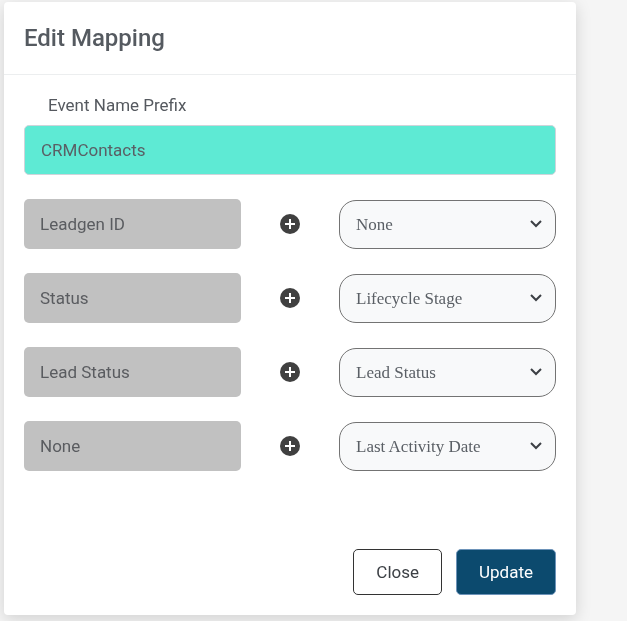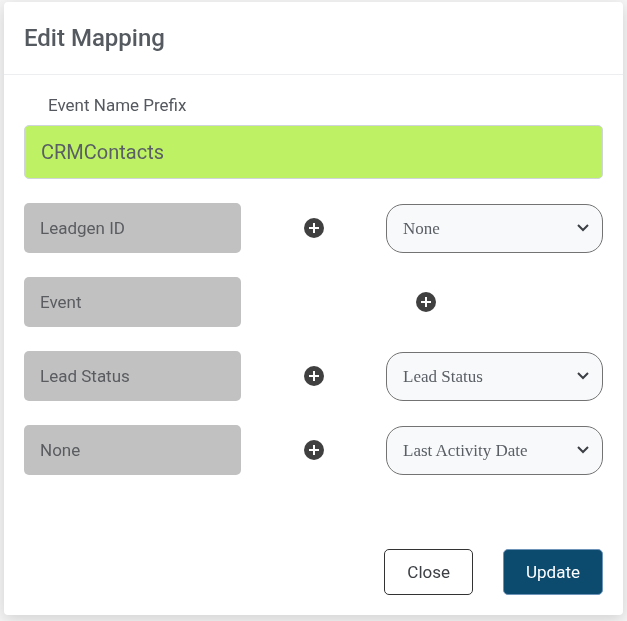--- a/index.html
+++ b/index.html
@@ -11,21 +11,21 @@
       font-family: -apple-system, BlinkMacSystemFont, "Segoe UI", Roboto, "Helvetica Neue", Arial, sans-serif;
       background: #f5f5f5;
       width: 627px;
       height: 621px;
       position: relative;
     }
     .modal {
       background: #fff;
       border-radius: 4px;
       box-shadow: 0 4px 16px rgba(0,0,0,0.15);
-      width: 619px;
+      width: 572px;
       height: 613px;
       position: absolute;
       top: 2px;
       left: 4px;
       display: flex;
       flex-direction: column;
     }
     .modal-header {
       padding: 22px 20px 22px 20px;
       border-bottom: 1px solid #eceeef;
@@ -45,23 +45,23 @@
       color: #55595f;
       margin-bottom: 10px;
       font-weight: 400;
       margin-left: 24px;
     }
     .text-input {
       width: 100%;
       padding: 14px 16px;
       border: 1px solid #ced4da;
       border-radius: 5px;
-      font-size: 20px;
+      font-size: 17px;
       color: #5a5f65;
-      background: #bef264;
+      background: #5eead4;
       font-family: inherit;
     }
     .mapping-rows {
       margin-top: 24px;
     }
     .mapping-row {
       display: flex;
       align-items: center;
       margin-bottom: 24px;
       gap: 8px;
@@ -135,21 +135,20 @@
       justify-content: flex-end;
       gap: 14px;
     }
     .btn {
       padding: 12px 22px;
       border-radius: 5px;
       font-size: 17px;
       font-family: inherit;
       cursor: pointer;
       border: 1px solid transparent;
-      margin-left: 16px;
     }
     .btn-close {
       background: #fff;
       color: #3c4045;
       border: 1px solid #333;
     }
     .btn-update {
       background: #0c4a6e;
       color: #fff;
       border: 1px solid #6d93b9;
@@ -184,25 +183,35 @@
           </select>
           <span class="chevron">
             <svg viewBox="0 0 12 8">
                 <path d="M1 1l5 5 5-5" fill="none" stroke="#3c3f44" stroke-width="2"></path>
               </svg>
           </span>
         </div>
       </div>
 
       <div class="mapping-row">
-        <div class="left-field">Event</div>
-        <div class="middle-spacer">
-          <span class="plus-icon">
-            <svg viewBox="0 0 10 10">
-                <path d="M5 0v10M0 5h10" stroke="#fff" stroke-width="2"></path>
+        <div class="left-field">Status</div>
+        <div class="middle-spacer">
+          <span class="plus-icon">
+            <svg viewBox="0 0 10 10">
+                <path d="M5 0v10M0 5h10" stroke="#fff" stroke-width="2"></path>
+              </svg>
+          </span>
+        </div>
+        <div class="right-field">
+          <select class="select-wrap">
+            <option>Lifecycle Stage</option>
+          </select>
+          <span class="chevron">
+            <svg viewBox="0 0 12 8">
+                <path d="M1 1l5 5 5-5" fill="none" stroke="#3c3f44" stroke-width="2"></path>
               </svg>
           </span>
         </div>
       </div>
 
       <div class="mapping-row">
         <div class="left-field">Lead Status</div>
         <div class="middle-spacer">
           <span class="plus-icon">
             <svg viewBox="0 0 10 10">

